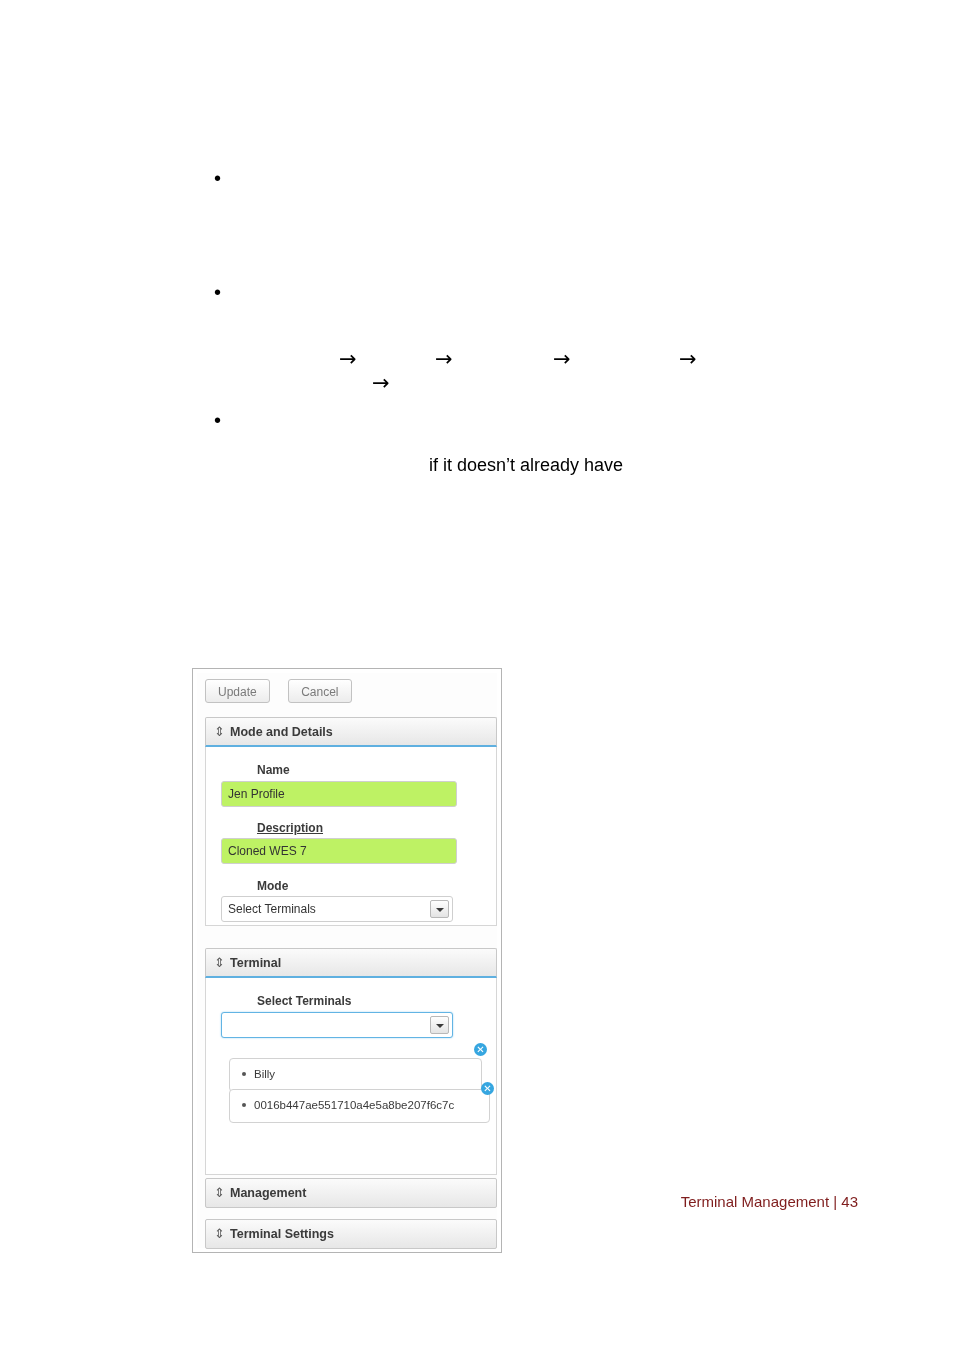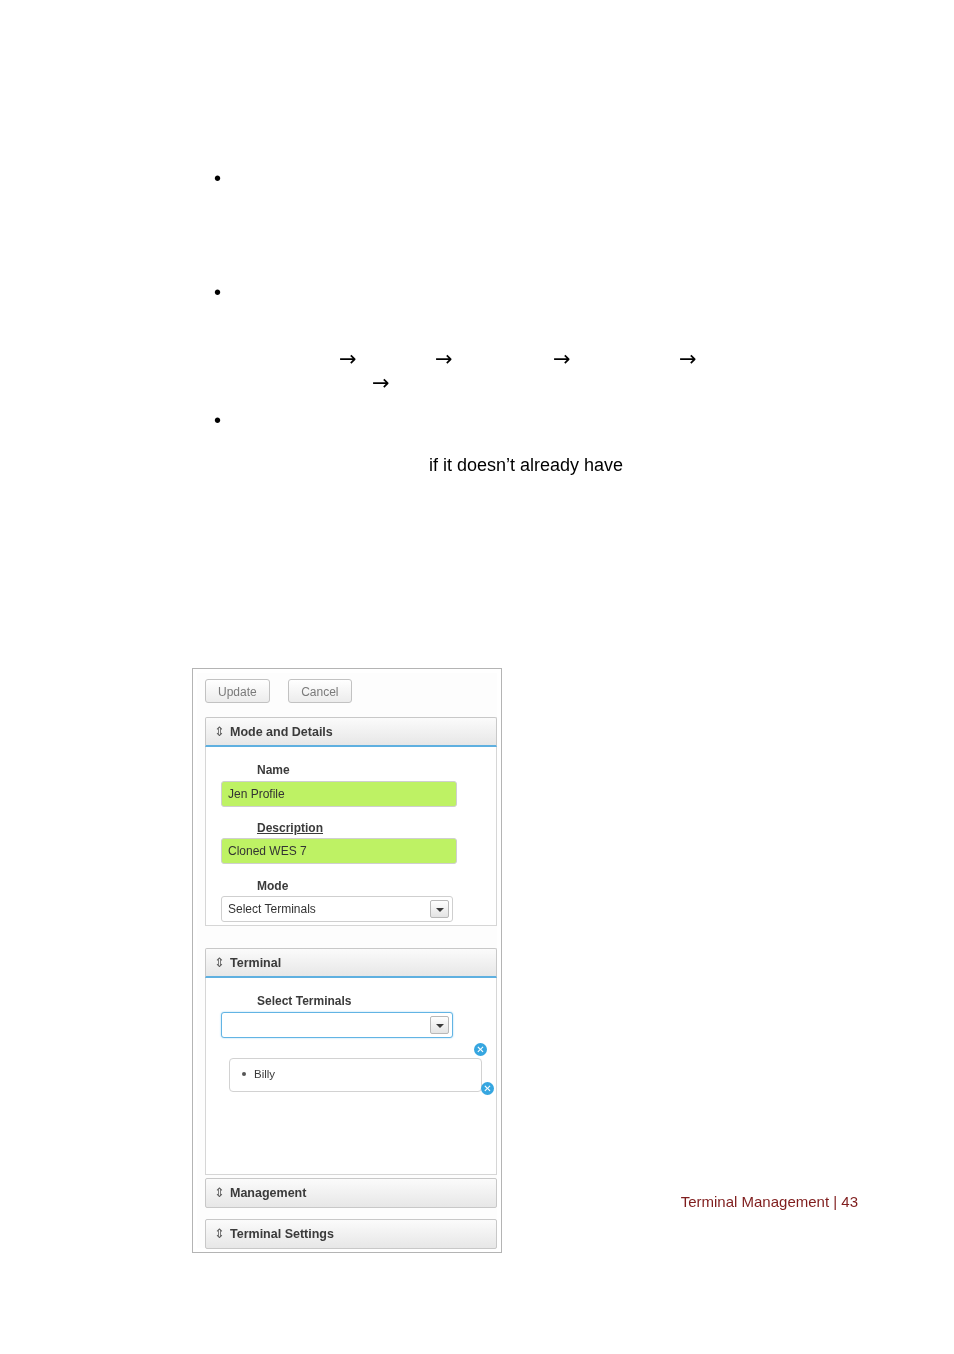--- a/index.html
+++ b/index.html
@@ -287,20 +287,24 @@
       <div class="selbox focused" style="left:15px; top:34px; width:232px;">
         <span class="sel-arrow"></span>
       </div>
 
       <div class="chip" style="left:23px; top:72px; width:253px;margin-top:8px;">
         <span class="dot"></span>
         <span class="chip-text">Billy</span>
       </div>
       <div class="chip-remove" style="left:268px; top:65px;">✕</div>
 
+      <div class="chip" style="left:23px; top:111px; width:261px;">
+        <span class="dot"></span>
+        <span class="chip-text">0016b447ae551710a4e5a8be207f6c7c</span>
+      </div>
       <div class="chip-remove" style="left:275px; top:104px;">✕</div>
     </div>
 
     <div class="sec-head plain" style="top:505px;">
       <span class="sort-icon">⇕</span>
       <span class="sec-title">Management</span>
     </div>
 
     <div class="sec-head plain" style="top:546px;">
       <span class="sort-icon">⇕</span>

